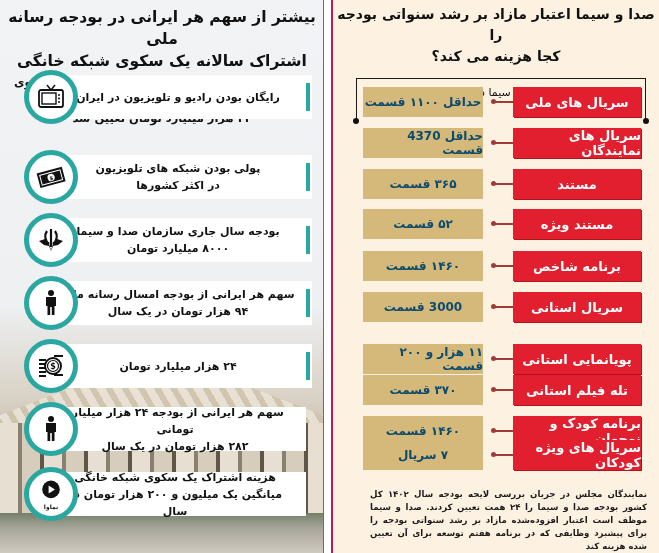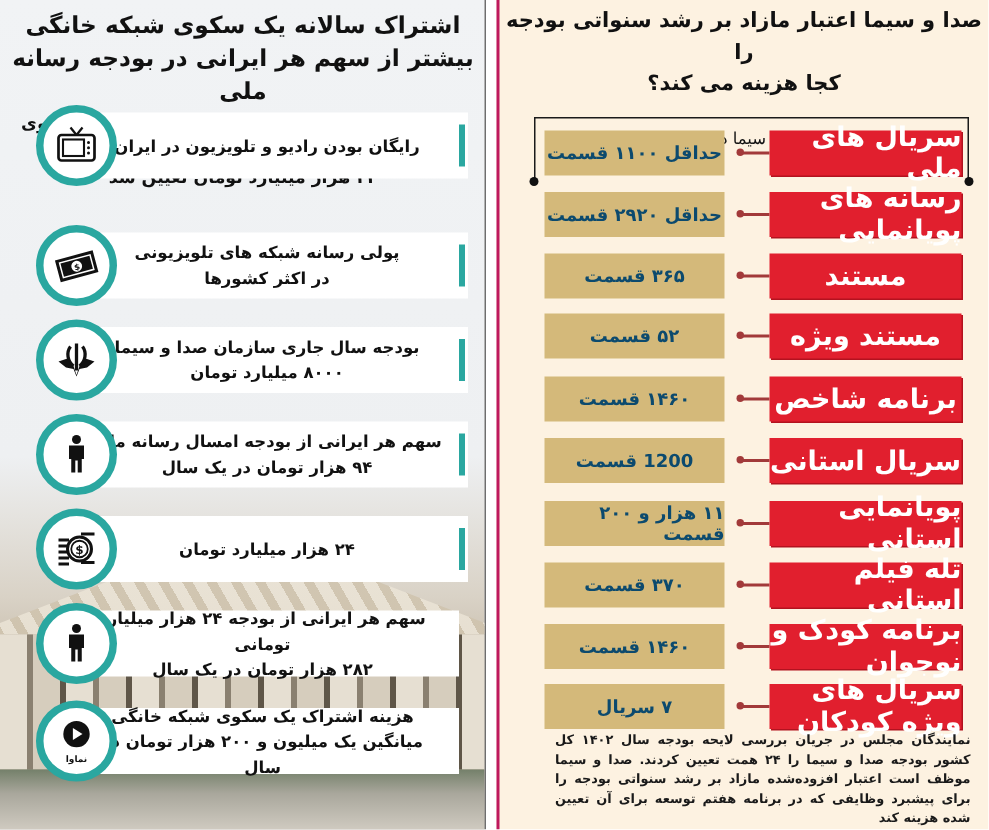--- a/index.html
+++ b/index.html
@@ -68,21 +68,21 @@
     position: absolute; left: 23px; top: 78px; width: 290px; height: 43px;
     border: 1.5px solid #1a1a1a; border-bottom: none;
   }
   .bracket .dot { position: absolute; bottom: -3px; width: 6px; height: 6px; border-radius: 50%; background: #111; }
   .bracket .dot.l { left: -4px; }
   .bracket .dot.r { right: -4px; }
 
   .row { position: absolute; left: 0; width: 100%; height: 30px; }
   .row .label {
     position: absolute; right: 18px; width: 128px; height: 30px; background: #e11f2e;
-    color: #fff; font-weight: bold; font-size: 18px; display: flex; align-items: center; justify-content: center;
+    color: #fff; font-weight: bold; font-size: 13px; display: flex; align-items: center; justify-content: center;
     box-shadow: 1px 1px 0 #b3121f;
   }
   .row .value {
     position: absolute; left: 30px; width: 120px; height: 30px; background: #d4b97a;
     color: #0c4a6e; font-weight: bold; font-size: 12px; display: flex; align-items: center; justify-content: center;
   }
   .row .connector {
     position: absolute; left: 161px; width: 19px; top: 14px; height: 1.5px; background: #a23a3a;
   }
   .row .connector::before {
@@ -98,22 +98,22 @@
 <body>
 
 <div class="left-panel">
   <div class="building">
     <div class="roof"></div>
     <div class="facade"></div>
     <div class="ground"></div>
   </div>
 
   <div class="left-header">
+    <div class="t1">بیشتر از سهم هر ایرانی در بودجه رسانه ملی</div>
     <div class="t1">اشتراک سالانه یک سکوی شبکه خانگی</div>
-    <div class="t1">بیشتر از سهم هر ایرانی در بودجه رسانه ملی</div>
     <div class="s1">کل بودجه سازمان صدا و سیما در سال ۱۴۰۳ از سوی مجلس</div>
     <div class="s1" style="margin-top:0">۲۴ هزار میلیارد تومان تعیین شد</div>
   </div>
 
   <div class="card" style="top:72px">
     <div class="icon-ring">
       <svg viewBox="0 0 30 30">
           <line x1="11" y1="3" x2="15" y2="8" stroke="#111" stroke-width="1.5"></line>
           <line x1="19" y1="3" x2="15" y2="8" stroke="#111" stroke-width="1.5"></line>
           <rect x="3" y="8" width="24" height="17" rx="2" fill="none" stroke="#111" stroke-width="1.8"></rect>
@@ -137,21 +137,21 @@
           <g transform="rotate(-15 15 15)">
             <rect x="3" y="9" width="24" height="13" fill="none" stroke="#111" stroke-width="2"></rect>
             <rect x="5" y="11" width="20" height="9" fill="#111"></rect>
             <circle cx="15" cy="15.5" r="3.6" fill="#fff"></circle>
             <text x="15" y="18" font-size="5.5" text-anchor="middle" fill="#111" font-family="DejaVu Sans, sans-serif" font-weight="bold">$</text>
           </g>
         </svg>
     </div>
     <div class="box">
       <div class="txt">
-        <div>پولی رسانه شبکه های تلویزیونی</div>
+        <div>پولی بودن شبکه های تلویزیون</div>
         <div>در اکثر کشورها</div>
       </div>
       <div class="bar"></div>
     </div>
   </div>
 
   <div class="card" style="top:215px">
     <div class="icon-ring">
       <svg viewBox="0 0 30 30">
           <path d="M15 4 L15 22 M11 6 C8 10 9 16 13 19 M19 6 C22 10 21 16 17 19" stroke="#111" stroke-width="2.2" fill="none"></path>
@@ -251,59 +251,59 @@
     <div class="dot l"></div>
     <div class="dot r"></div>
   </div>
 
   <div class="row" style="top:87px">
     <div class="value">حداقل ۱۱۰۰ قسمت</div>
     <div class="connector"></div>
     <div class="label">سریال های ملی</div>
   </div>
   <div class="row" style="top:128px">
-    <div class="value">حداقل ۲۹۲۰ قسمت</div>
-    <div class="connector"></div>
-    <div class="label">رسانه های پویانمایی</div>
+    <div class="value">حداقل 4370 قسمت</div>
+    <div class="connector"></div>
+    <div class="label">سریال های نمایندگان</div>
   </div>
   <div class="row" style="top:169px">
     <div class="value">۳۶۵ قسمت</div>
     <div class="connector"></div>
     <div class="label">مستند</div>
   </div>
   <div class="row" style="top:209px">
     <div class="value">۵۲ قسمت</div>
     <div class="connector"></div>
     <div class="label">مستند ویژه</div>
   </div>
   <div class="row" style="top:251px">
     <div class="value">۱۴۶۰ قسمت</div>
     <div class="connector"></div>
     <div class="label">برنامه شاخص</div>
   </div>
   <div class="row" style="top:292px">
-    <div class="value">1200 قسمت</div>
+    <div class="value">3000 قسمت</div>
     <div class="connector"></div>
     <div class="label">سریال استانی</div>
   </div>
-  <div class="row" style="top:334px">
+  <div class="row" style="top:344px">
     <div class="value">۱۱ هزار و ۲۰۰ قسمت</div>
     <div class="connector"></div>
     <div class="label">پویانمایی استانی</div>
   </div>
   <div class="row" style="top:375px">
     <div class="value">۳۷۰ قسمت</div>
     <div class="connector"></div>
     <div class="label">تله فیلم استانی</div>
   </div>
   <div class="row" style="top:416px">
     <div class="value">۱۴۶۰ قسمت</div>
     <div class="connector"></div>
     <div class="label">برنامه کودک و نوجوان</div>
   </div>
-  <div class="row" style="top:456px">
+  <div class="row" style="top:440px">
     <div class="value">۷ سریال</div>
     <div class="connector"></div>
     <div class="label">سریال های ویژه کودکان</div>
   </div>
 
   <div class="footnote">نمایندگان مجلس در جریان بررسی لایحه بودجه سال ۱۴۰۲ کل کشور بودجه صدا و سیما را ۲۴ همت تعیین کردند. صدا و سیما موظف است اعتبار افزوده‌شده مازاد بر رشد سنواتی بودجه را برای پیشبرد وظایفی که در برنامه هفتم توسعه برای آن تعیین شده هزینه کند</div>
 </div>
 
 </body></html>

